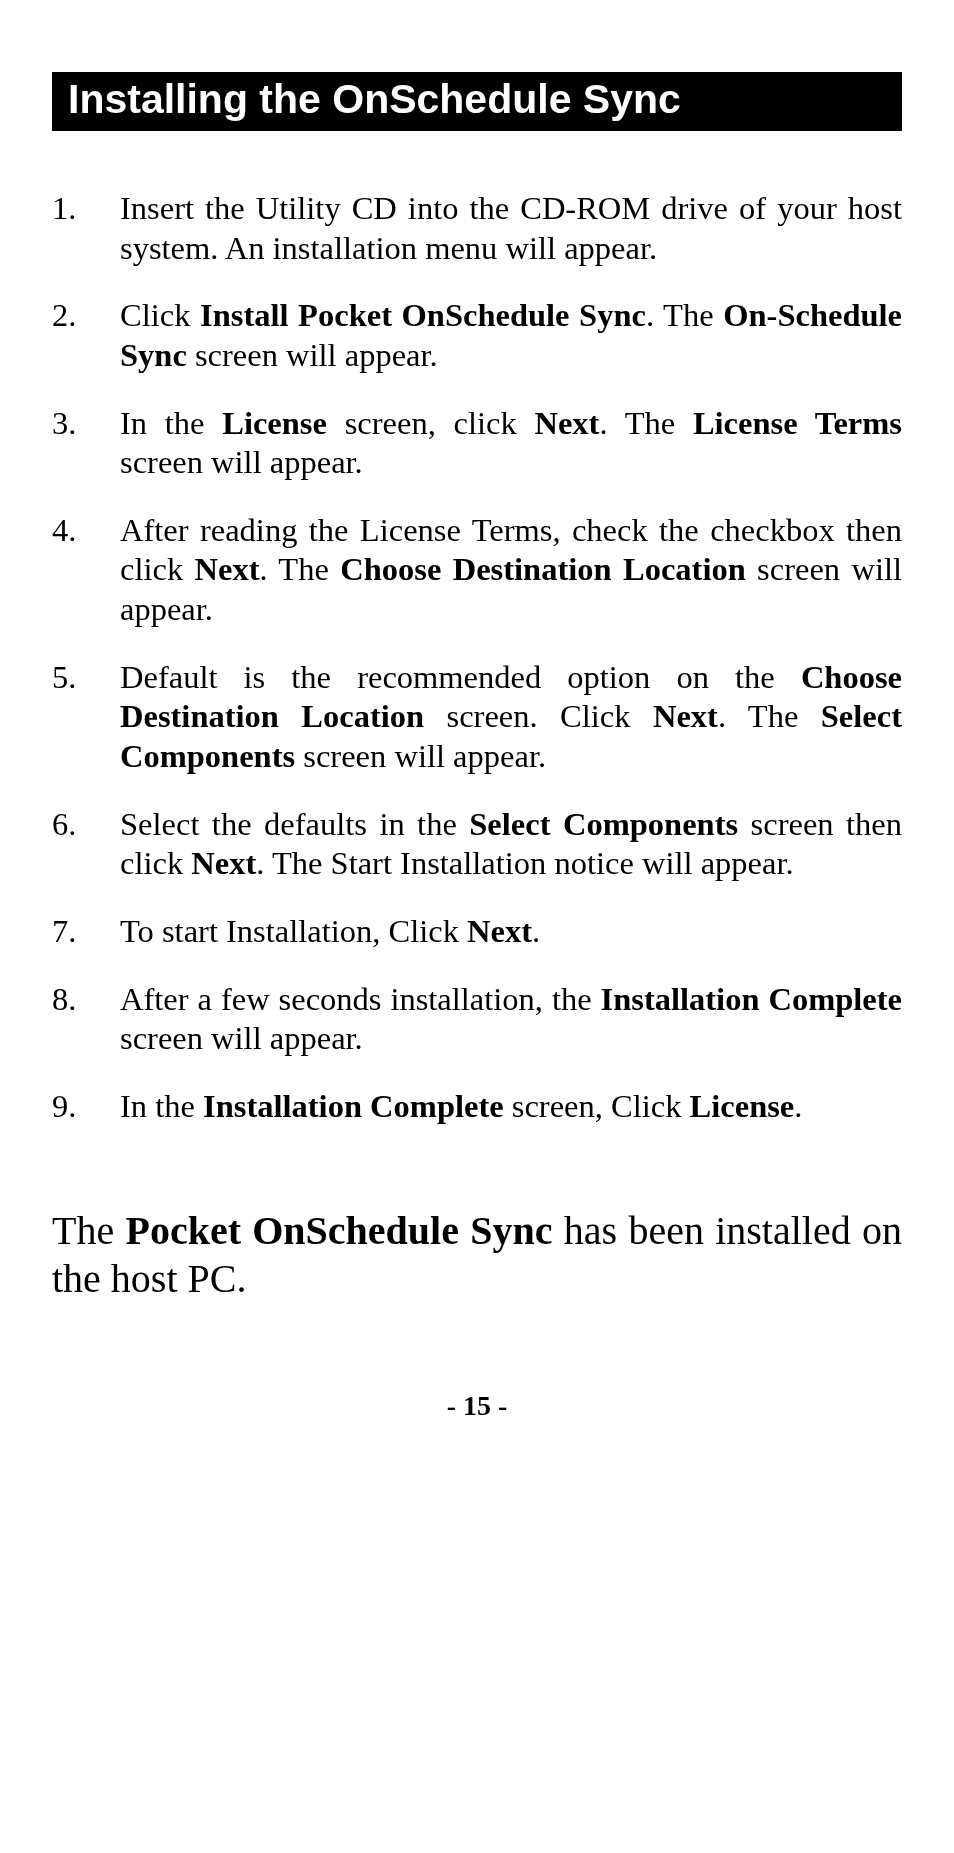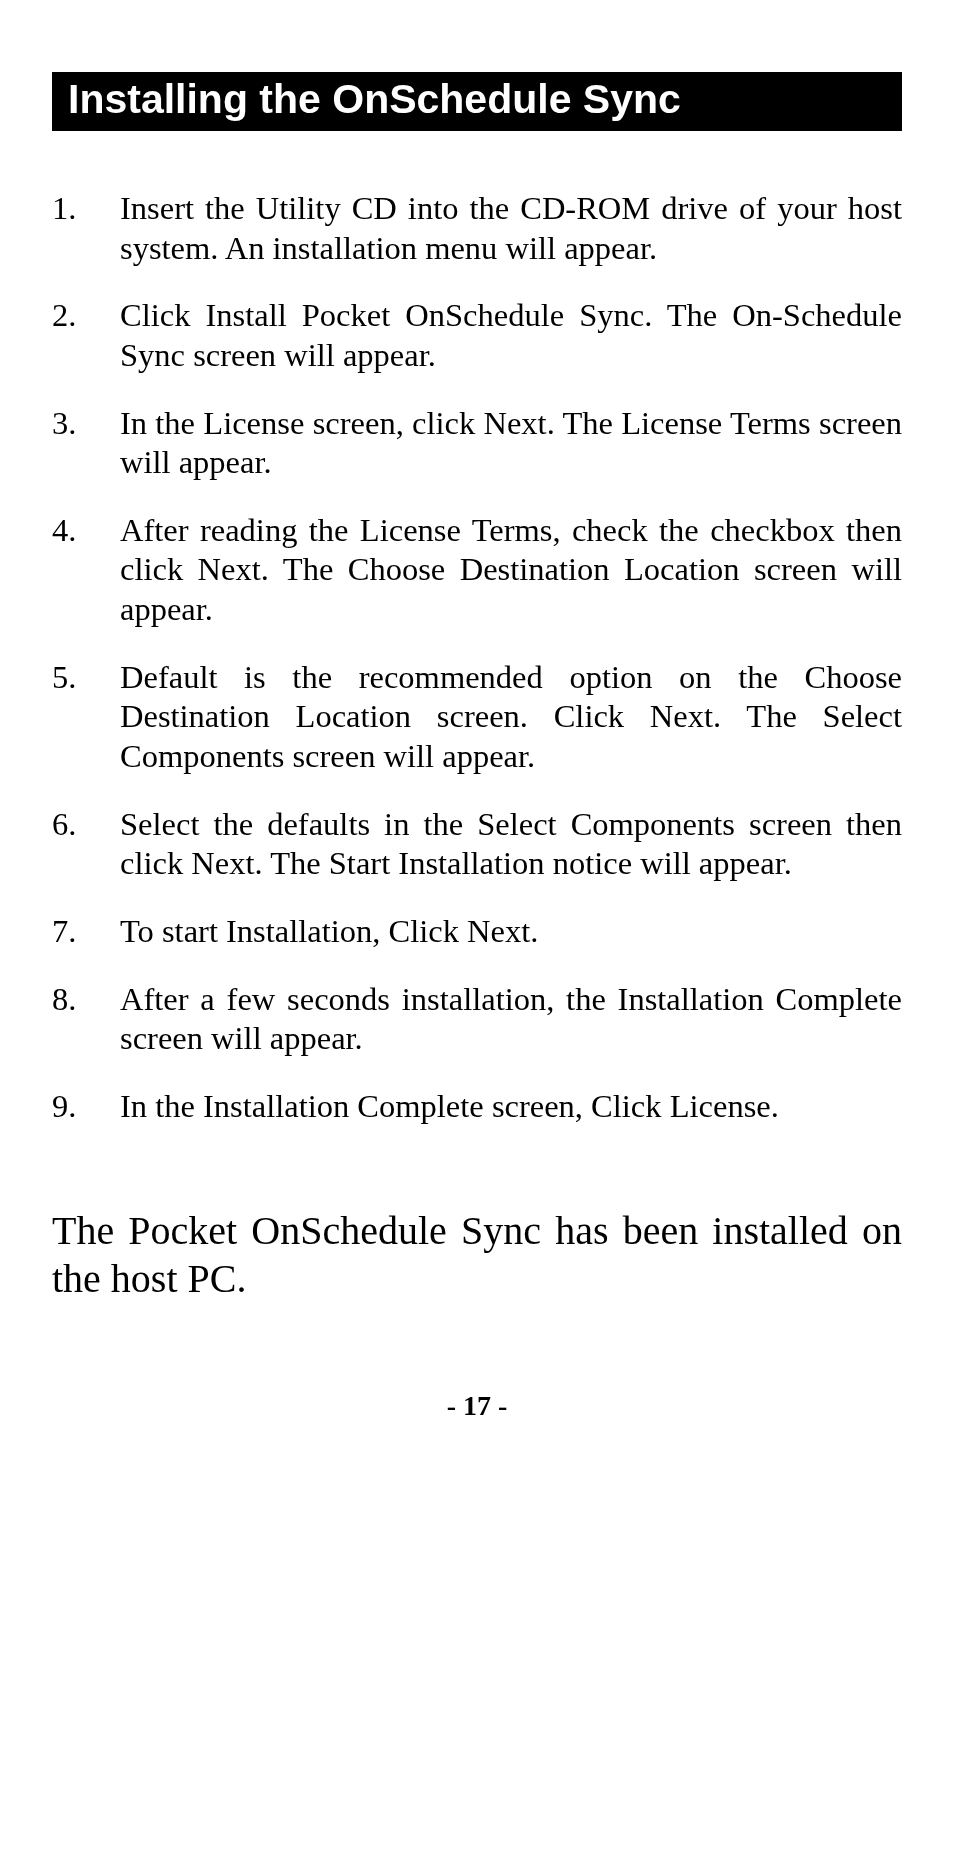--- a/index.html
+++ b/index.html
@@ -47,21 +47,21 @@
     line-height: 1.22;
     margin-top: 80px;
     text-align: justify;
   }
   .page-num {
     text-align: center;
     font-size: 28px;
     font-weight: bold;
     margin-top: 86px;
   }
-  b { font-weight: normal; }
+  b { font-weight: bold; }
 </style>
 </head>
 <body>
 
 <div class="title-bar">Installing the OnSchedule Sync</div>
 
 <ol class="steps" id="steps-list">
     <li class="step">
       <span class="step-num">1.</span>
       <span class="step-body">Insert the Utility CD into the CD-ROM drive of your host system. An installation menu will appear.</span>
@@ -95,13 +95,13 @@
       <span class="step-body">After a few seconds installation, the <b>Installation Complete</b> screen will appear.</span>
     </li>
     <li class="step">
       <span class="step-num">9.</span>
       <span class="step-body">In the <b>Installation Complete</b> screen, Click <b>License</b>.</span>
     </li>
   </ol>
 
 <p class="closing" id="closing-p">The <b>Pocket OnSchedule Sync</b> has been installed on the host PC.</p>
 
-<div class="page-num">- 17 -</div>
+<div class="page-num">- 15 -</div>
 
 </body></html>

